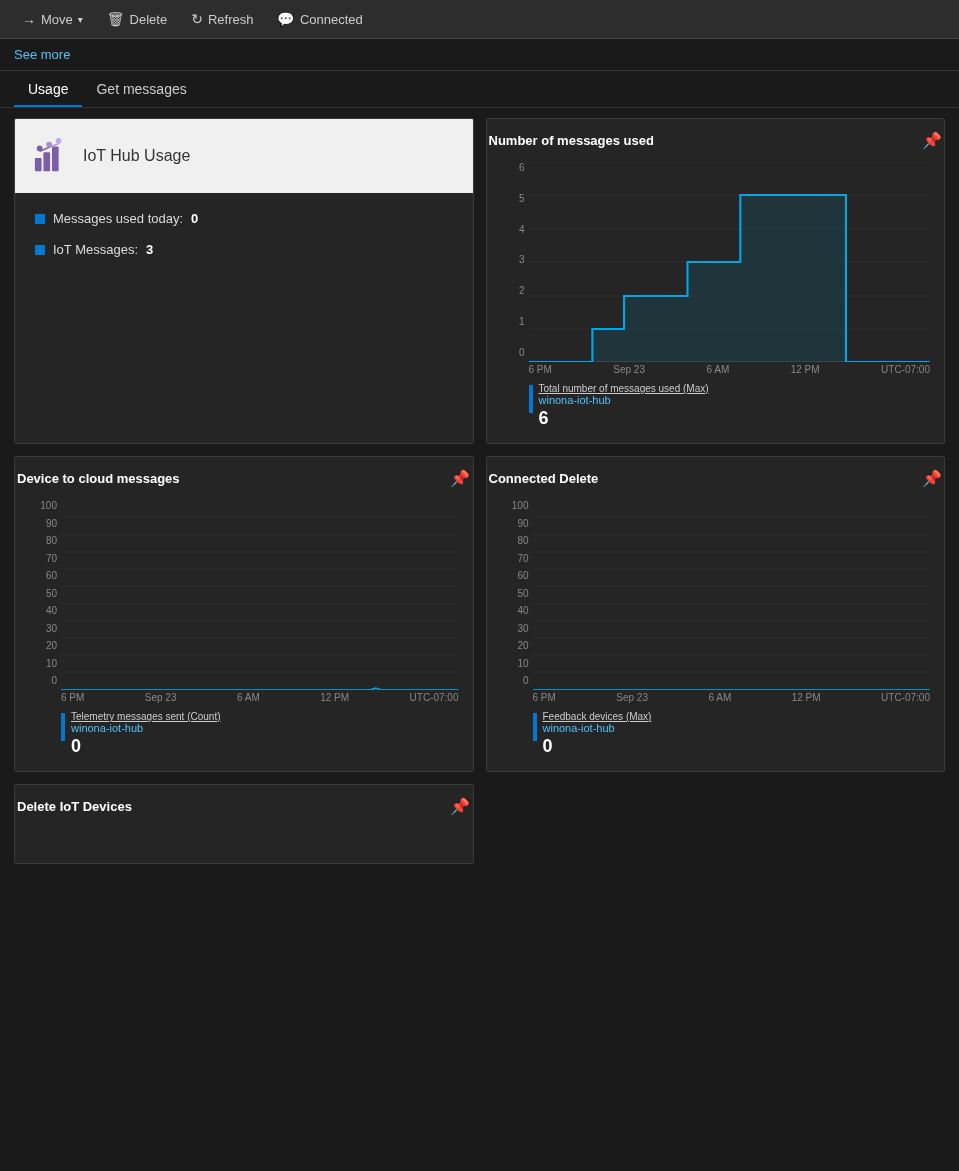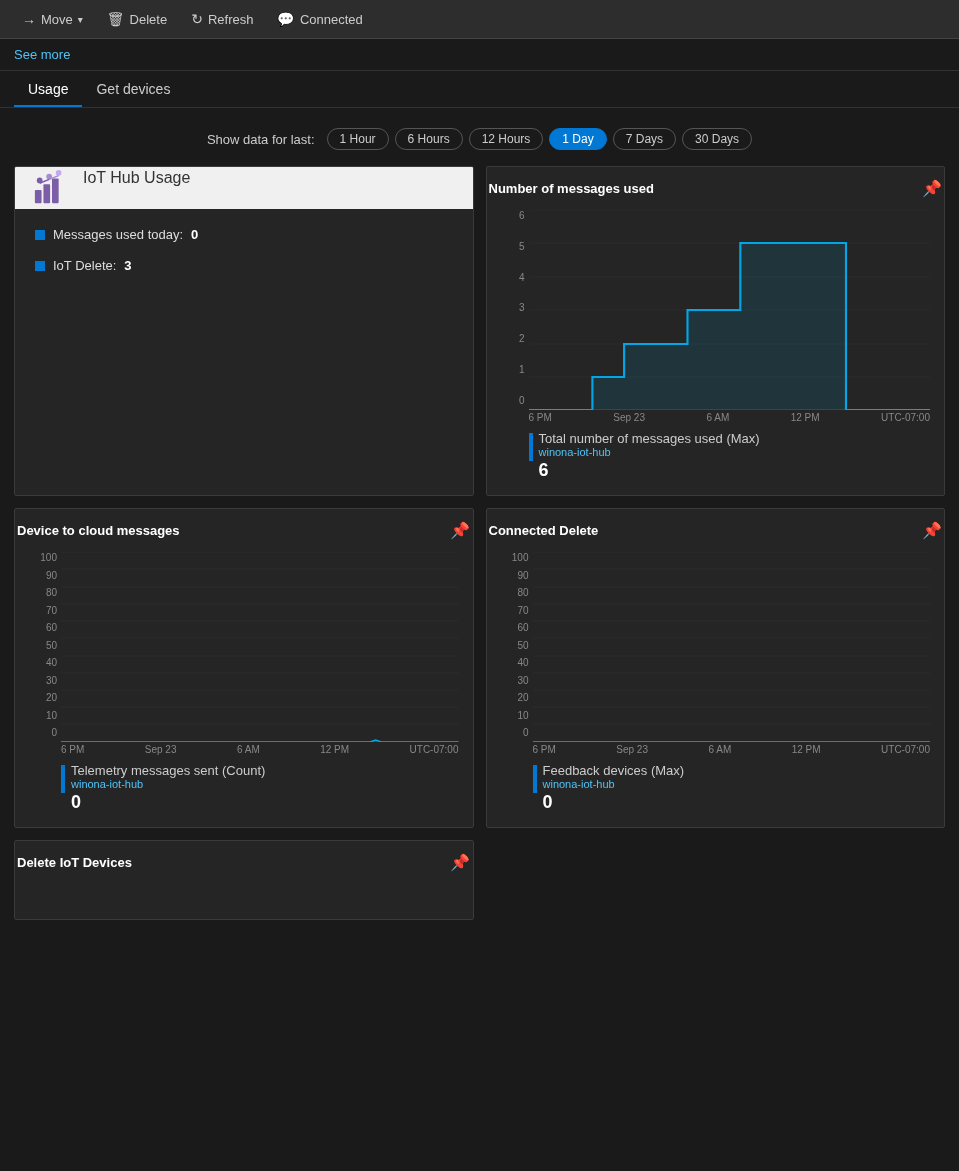--- a/index.html
+++ b/index.html
@@ -123,22 +123,23 @@
       color: #aaa;
     }
     .iot-usage-card {
       background: #252525;
       border: 1px solid #3a3a3a;
       border-radius: 2px;
       overflow: hidden;
     }
     .iot-usage-header {
       background: #f0f0f0;
-      padding: 2px 18px;
-      display: flex;
+      padding: 18px 18px;
+      display: flex;
+      align-items: center;
       gap: 12px;
     }
     .iot-logo-icon {
       width: 38px;
       height: 38px;
     }
     .iot-usage-title {
       font-size: 16px;
       color: #333;
       font-weight: 400;
@@ -180,21 +181,21 @@
       gap: 6px;
       margin-bottom: 2px;
     }
     .legend-color-bar {
       width: 4px;
       height: 28px;
       flex-shrink: 0;
       margin-top: 2px;
     }
     .legend-texts {}
-    .legend-title { color: #ccc; font-size: 13px; }
+    .legend-title { color: #ccc; font-size: 10px; text-decoration: underline; }
     .legend-subtitle { color: #4fc3f7; font-size: 11px; }
     .legend-value { color: #fff; font-size: 18px; font-weight: 600; margin-top: 2px; }
   </style>
 </head>
 <body>
 
 <div class="toolbar">
   <button class="toolbar-btn">
     <span class="toolbar-icon">→</span>
     <span>Move</span>
@@ -213,34 +214,25 @@
     <span>Connected</span>
   </button>
 </div>
 
 <div class="see-more-bar">
   <a class="see-more-link">See more</a>
 </div>
 
 <div class="tabs-bar">
   <div class="tab active">Usage</div>
-  <div class="tab">Get devices</div>
+  <div class="tab">Get messages</div>
 </div>
 
 <div class="content-area">
 
-  <div class="time-filter-row">
-    <span class="time-filter-label">Show data for last:</span>
-    <button class="time-btn">1 Hour</button>
-    <button class="time-btn">6 Hours</button>
-    <button class="time-btn">12 Hours</button>
-    <button class="time-btn active">1 Day</button>
-    <button class="time-btn">7 Days</button>
-    <button class="time-btn">30 Days</button>
-  </div>
 
   <div class="cards-grid">
 
     <div class="iot-usage-card">
       <div class="iot-usage-header">
 
         <svg class="iot-logo-icon" viewBox="0 0 40 40" xmlns="http://www.w3.org/2000/svg">
           <rect x="2" y="22" width="7" height="14" fill="#7b5ea7" rx="1"></rect>
           <rect x="11" y="16" width="7" height="20" fill="#7b5ea7" rx="1"></rect>
           <rect x="20" y="10" width="7" height="26" fill="#7b5ea7" rx="1"></rect>
@@ -253,21 +245,21 @@
         <span class="iot-usage-title">IoT Hub Usage</span>
       </div>
       <div class="iot-usage-body">
         <div class="stat-row">
           <div class="stat-square"></div>
           <span class="stat-label">Messages used today:</span>
           <span class="stat-value">0</span>
         </div>
         <div class="stat-row">
           <div class="stat-square"></div>
-          <span class="stat-label">IoT Delete:</span>
+          <span class="stat-label">IoT Messages:</span>
           <span class="stat-value">3</span>
         </div>
       </div>
     </div>
 
     <div class="card">
       <div class="card-header">
         <span class="card-title">Number of messages used</span>
         <button class="pin-icon">📌</button>
       </div>

